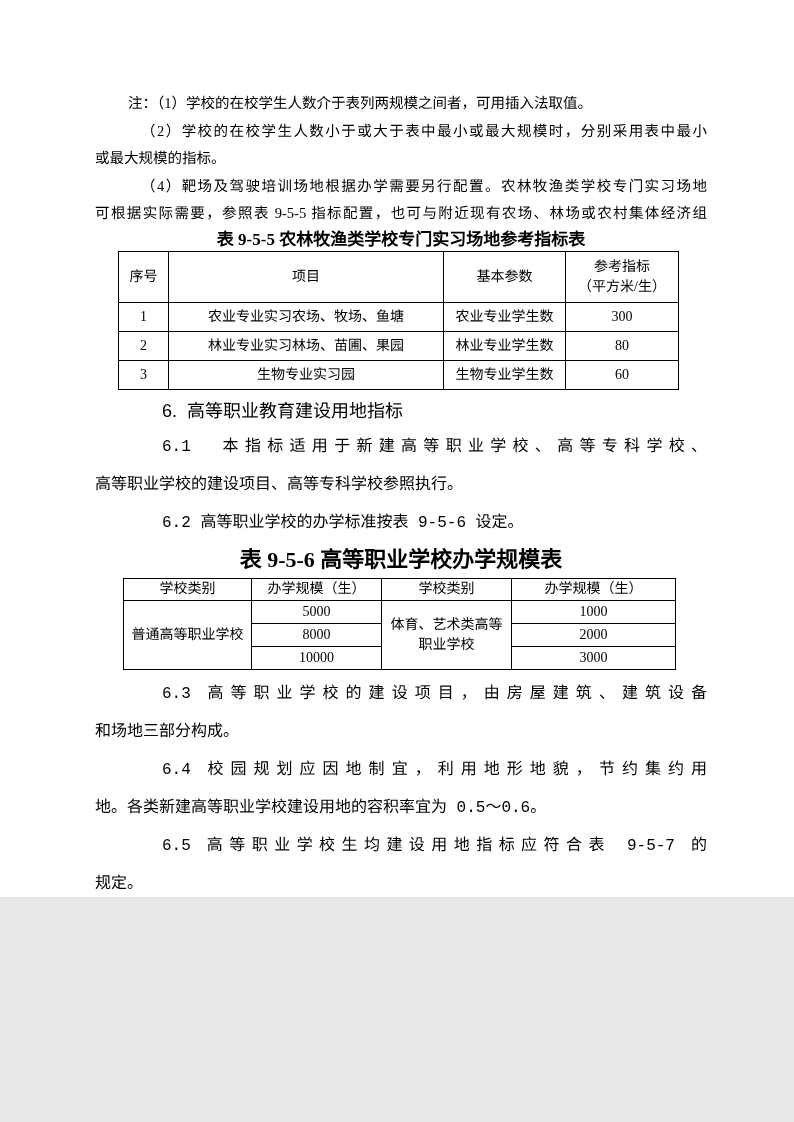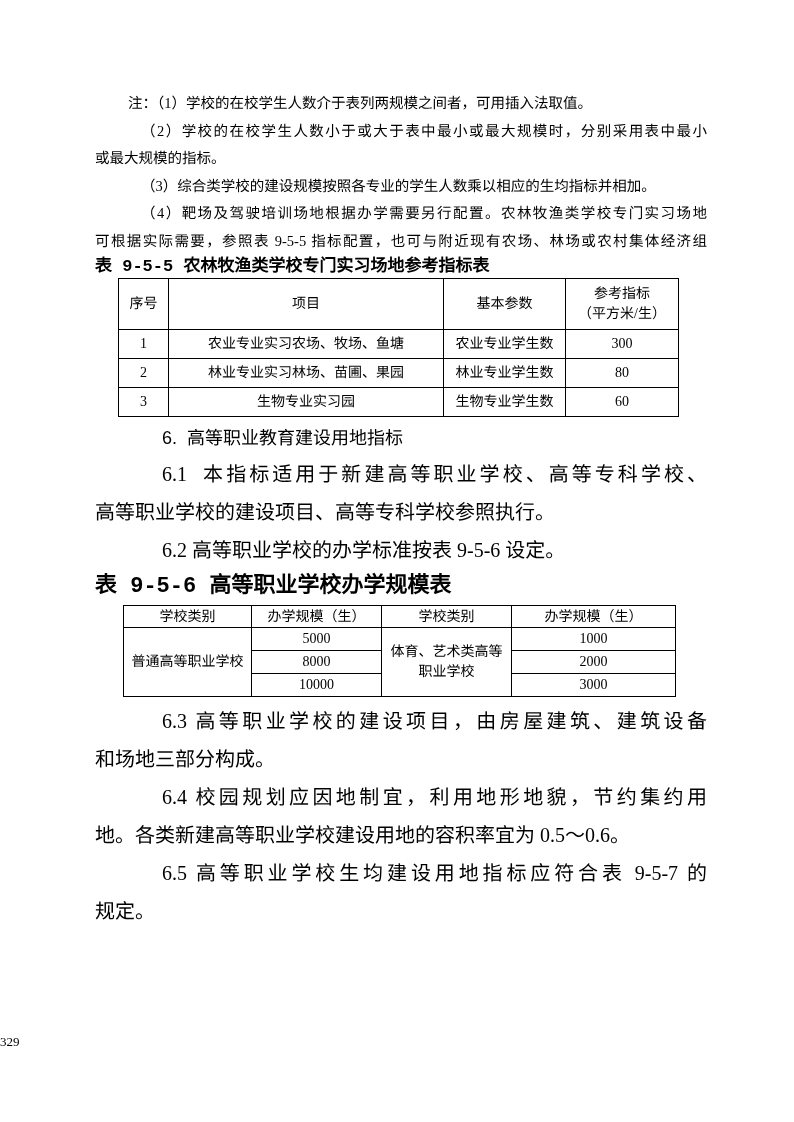--- a/index.html
+++ b/index.html
@@ -1,40 +1,40 @@
 <!DOCTYPE html>
 <html lang="zh-CN"><head>
 <meta charset="utf-8">
 <style>
   html, body { margin: 0; padding: 0; background: #e8e8e8; }
   .page {
     position: relative;
     width: 794px;
-    height: 1122px;
+    height: 897px;
     margin: 0 auto;
     background: #ffffff;
     box-sizing: border-box;
     padding: 90px 87px 0 95px;
     font-family: "Liberation Serif", "DejaVu Serif", serif;
     color: #000;
     overflow: hidden;
   }
   .line { white-space: pre-wrap; }
 
   
   .notes { font-size: 14.5px; line-height: 27.5px; }
   .n-first { padding-left: 33px; }
   .n-item  { padding-left: 46px; }
   .stretch { text-align: justify; text-align-last: justify; }
 
   
   .tbl-title {
-    font-family: Liberation Mono, monospace;
+    font-family: Liberation Serif, serif;
     font-weight: bold;
-    text-align: left;
+    text-align: center;
     line-height: 20px;
   }
   .tbl-title-955 { font-size: 17px; margin-top: 2px; }
   .tbl-title-956 { font-size: 22px; margin-top: 8px; }
 
   
   table { border-collapse: collapse; table-layout: fixed; }
   td {
     border: 1px solid #000;
     text-align: center;
@@ -57,42 +57,41 @@
   .sec-heading {
     font-family: "Liberation Sans", "DejaVu Sans", sans-serif;
     font-weight: normal;
     font-size: 18px;
     line-height: 24px;
     margin-top: 9px;
     padding-left: 67px;
     white-space: pre-wrap;
   }
   .para { margin-top: 5px; }
-  .p-line { font-size: 20px; line-height: 38px; white-space: pre-wrap; }
+  .p-line { font-size: 16px; line-height: 38px; white-space: pre-wrap; font-family: Liberation Mono, monospace; }
   .p-first { padding-left: 67px; }
 
   .page-number {
     position: absolute;
     left: 0; right: 0;
     top: 1034px;
     text-align: left;
     font-size: 13px;
     font-family: "Liberation Serif", "DejaVu Serif", serif;
   }
 </style>
 </head>
 <body>
 
 <div class="page">
 
   <div class="notes">
     <div class="line n-first">注：（1）学校的在校学生人数介于表列两规模之间者，可用插入法取值。</div>
     <div class="line n-item stretch">（2）学校的在校学生人数小于或大于表中最小或最大规模时，分别采用表中最小</div>
     <div class="line">或最大规模的指标。</div>
-    <div class="line n-item">（3）综合类学校的建设规模按照各专业的学生人数乘以相应的生均指标并相加。</div>
     <div class="line n-item stretch">（4）靶场及驾驶培训场地根据办学需要另行配置。农林牧渔类学校专门实习场地</div>
     <div class="line stretch">可根据实际需要，参照表 9-5-5 指标配置，也可与附近现有农场、林场或农村集体经济组</div>
   </div>
 
   <div class="tbl-title tbl-title-955">表 9-5-5 农林牧渔类学校专门实习场地参考指标表</div>
 
   <table class="tbl-955">
     <colgroup>
       <col style="width:50px">
         <col style="width:275px">

